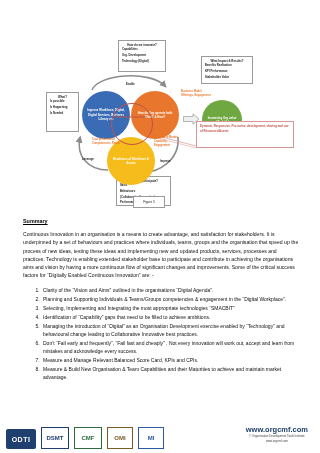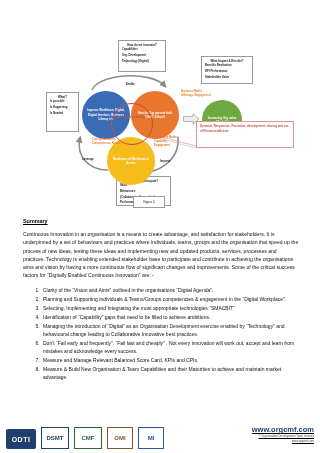--- a/index.html
+++ b/index.html
@@ -77,21 +77,21 @@
   .footer{position:absolute;left:0;bottom:0;width:320px;height:44px;}
   .logos{position:absolute;left:6px;bottom:4px;display:flex;align-items:flex-end;gap:5px;}
   .logo{display:flex;align-items:center;justify-content:center;
         font-weight:bold;font-size:5px;color:#fff;}
   .logo.odti{width:30px;height:20px;background:#1f3f6e;border-radius:2px;font-size:7px;letter-spacing:0.5px;}
   .logo.dsmt{width:26px;height:20px;background:#ffffff;border:1px solid #1f3f6e;color:#1f3f6e;font-size:6px;}
   .logo.cmf{width:26px;height:20px;background:#ffffff;border:1px solid #2d6a3f;color:#2d6a3f;font-size:6px;}
   .logo.om1{width:24px;height:20px;background:#ffffff;border:1px solid #7a5b2a;color:#7a5b2a;font-size:6px;}
   .logo.mi{width:24px;height:20px;background:#ffffff;border:1px solid #2b5aa0;color:#2b5aa0;font-size:6px;}
 
-  .web{position:absolute;right:6px;bottom:10px;text-align:right;text-decoration:underline;}
+  .web{position:absolute;right:12px;bottom:10px;text-align:center;}
   .web .url{font-size:7.5px;font-weight:bold;color:#1f3f6e;line-height:1.2;}
   .web .sub{font-size:2.9px;color:#444;line-height:1.5;}
 </style>
 </head>
 <body>
 
 <div class="page">
 
   <div class="figure">
 

